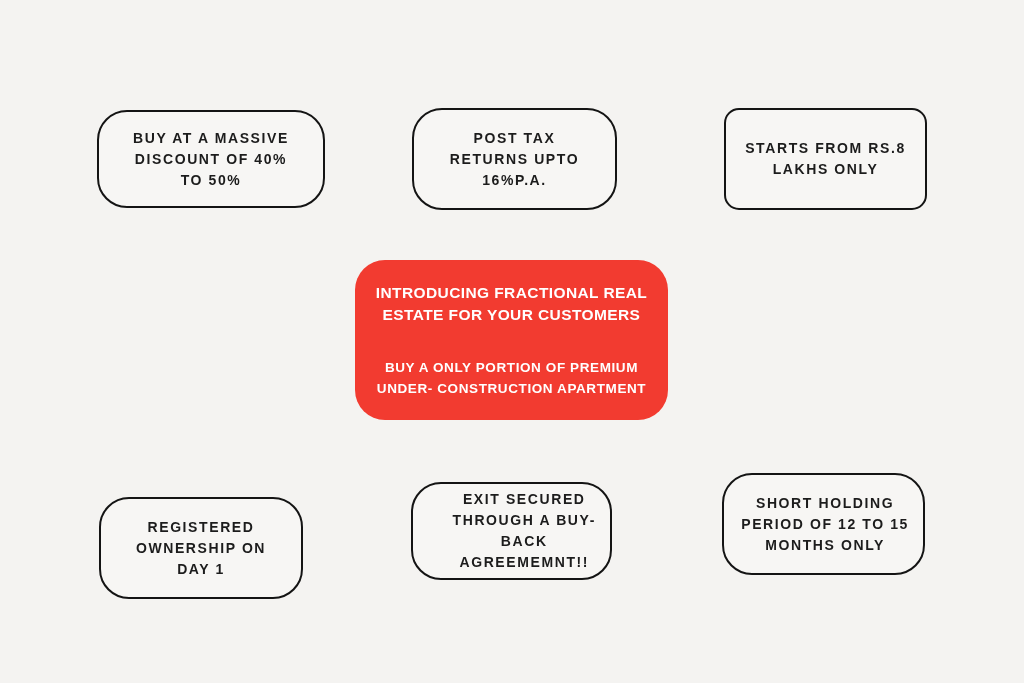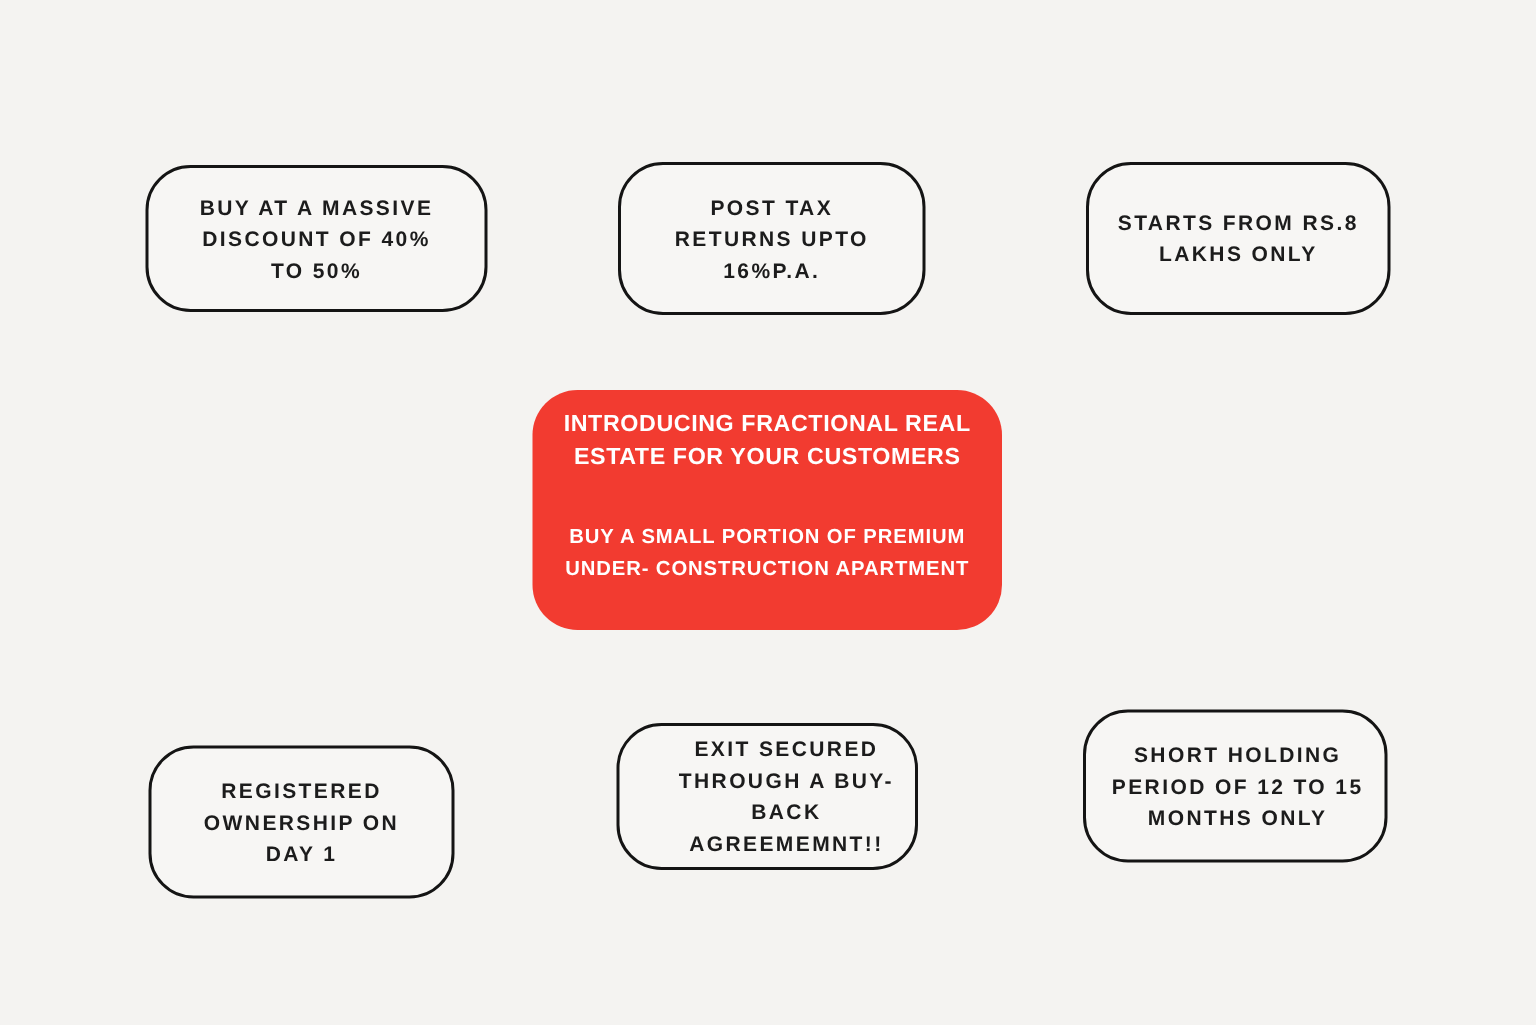--- a/index.html
+++ b/index.html
@@ -38,36 +38,36 @@
     font-size: 14px;
     line-height: 21px;
     letter-spacing: 1.6px;
     color: var(--box_text);
     white-space: pre-line;
     text-transform: uppercase;
   }
   
   .pos-top-left    { left:  97px; top: 110px; width: 228px; height:  98px; }
   .pos-top-center  { left: 412px; top: 108px; width: 205px; height: 102px; }
-  .pos-top-right   { left: 724px; top: 108px; width: 203px; height: 102px; }
+  .pos-top-right   { left: 724px; top: 108px; width: 203px; height: 102px; border-radius: 15px; }
   
   .pos-bottom-left   { left:  99px; top: 473px; width: 204px; height: 102px; margin-top: 24px; }
   .pos-bottom-center { left: 411px; top: 482px; width: 201px; height:  98px; justify-content: flex-end; }
   .pos-bottom-right  { left: 722px; top: 473px; width: 203px; height: 102px; justify-content: flex-end; }
 
   .center-card {
     position: absolute;
     left: 355px; top: 260px;
     width: 313px; height: 160px;
     background: var(--accent_red);
     border-radius: 30px;
     display: flex;
     flex-direction: column;
     align-items: center;
-    justify-content: flex-start;
+    justify-content: center;
     gap: 31px;
     text-align: center;
     padding: 12px 10px;
   }
   .center-card .card-title {
     font-weight: 700;
     font-size: 15.5px;
     line-height: 22px;
     letter-spacing: 0.4px;
     color: var(--card_text);
@@ -100,21 +100,21 @@
   </div>
 
   <div class="feature-box pos-top-right">
     <div class="box-text">STARTS FROM RS.8
 LAKHS ONLY</div>
   </div>
 
   <div class="center-card">
     <div class="card-title">INTRODUCING FRACTIONAL REAL
 ESTATE FOR YOUR CUSTOMERS</div>
-    <div class="card-subtitle">BUY A SMALL PORTION OF PREMIUM
+    <div class="card-subtitle">BUY A ONLY PORTION OF PREMIUM
 UNDER- CONSTRUCTION APARTMENT</div>
   </div>
 
   <div class="feature-box pos-bottom-left">
     <div class="box-text">REGISTERED
 OWNERSHIP ON
 DAY 1</div>
   </div>
 
   <div class="feature-box pos-bottom-center">

